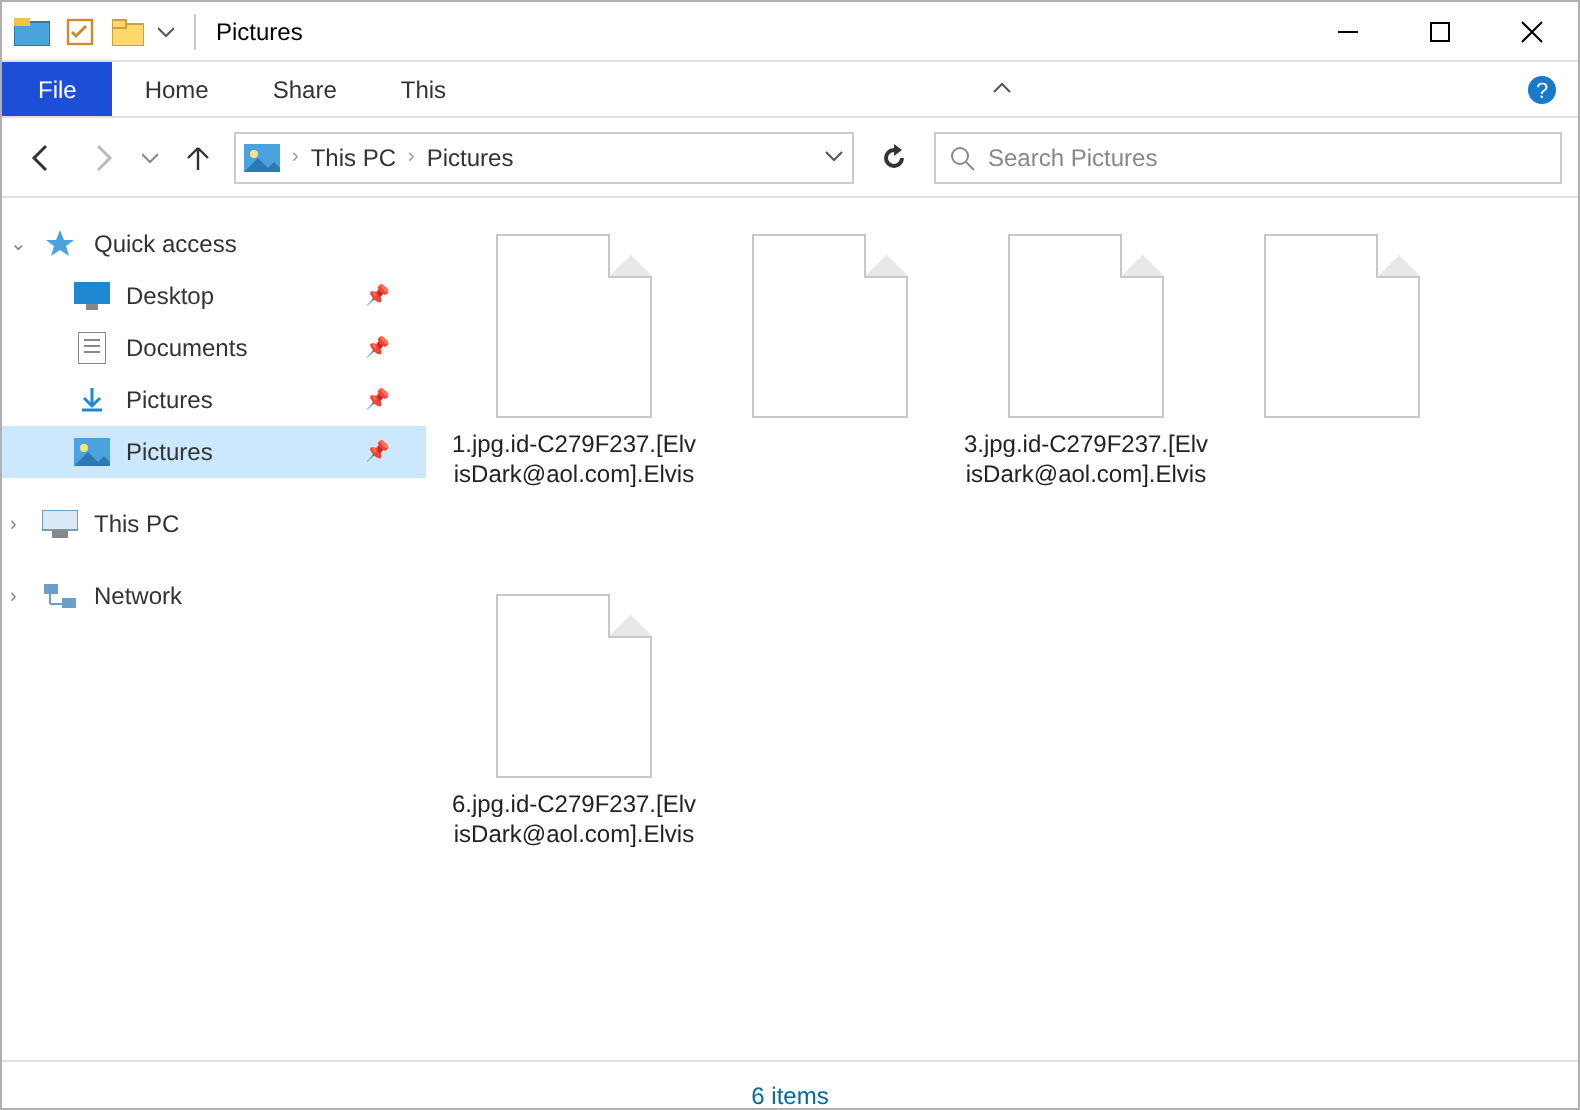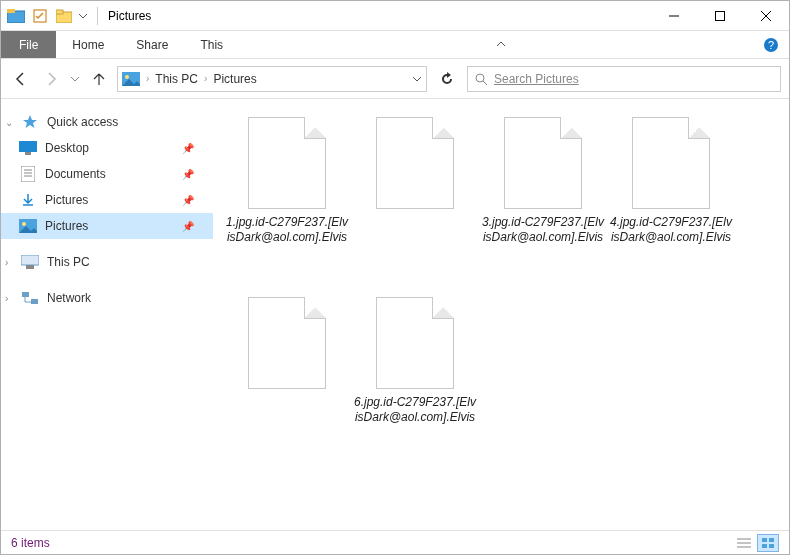--- a/index.html
+++ b/index.html
@@ -10,60 +10,60 @@
 .titlebar .sysicons { display: flex; gap: 2px; padding: 0 4px; align-items: center; }
 .titlebar .sysicon { width: 22px; height: 22px; display: flex; align-items: center; justify-content: center; }
 .titlebar .qat-sep { width: 1px; height: 18px; background: #ccc; margin: 0 4px; }
 .titlebar .title { font-size: 12px; color: #000; padding-left: 6px; }
 .titlebar .wincontrols { margin-left: auto; display: flex; }
 .titlebar .winbtn { width: 46px; height: 30px; display: flex; align-items: center; justify-content: center; color: #000; }
 .titlebar .winbtn svg { width: 12px; height: 12px; }
 
 
 .ribbon { height: 28px; display: flex; align-items: stretch; border-bottom: 1px solid #e0e0e0; }
-.ribbon .filetab { background: #737373; color: #fff; padding: 0 18px; font-size: 12px; display: flex; align-items: center; }
+.ribbon .filetab { background: #1d4ed8; color: #fff; padding: 0 18px; font-size: 12px; display: flex; align-items: center; }
 .ribbon .tab { padding: 0 16px; font-size: 12px; color: #333; display: flex; align-items: center; }
 .ribbon .help { margin-left: auto; display: flex; align-items: center; padding-right: 10px; }
 .ribbon .chev { padding: 0 8px; display: flex; align-items: center; color: #555; }
 
 
 .navbar { height: 40px; display: flex; align-items: center; padding: 0 8px; gap: 6px; border-bottom: 1px solid #e0e0e0; }
 .navbar .navbtn { width: 24px; height: 24px; display: flex; align-items: center; justify-content: center; color: #888; }
 .navbar .navbtn.dark { color: #333; }
 .navbar .addressbar { flex: 1; height: 26px; border: 1px solid #ccc; display: flex; align-items: center; padding: 0 4px; gap: 6px; max-width: 320px; }
 .navbar .crumb { font-size: 12px; color: #333; }
 .navbar .crumbsep { color: #999; font-size: 10px; }
 .navbar .addr-dd { margin-left: auto; color: #555; }
 .navbar .refresh { width: 28px; height: 26px; display: flex; align-items: center; justify-content: center; color: #333; }
 .navbar .searchbox { flex: 1; height: 26px; border: 1px solid #ccc; display: flex; align-items: center; padding: 0 6px; gap: 6px; color: #888; }
-.navbar .searchbox span { font-size: 12px; text-decoration: underline; }
+.navbar .searchbox span { font-size: 12px; }
 
 
 .body { display: flex; height: calc(100% - 30px - 28px - 40px - 24px); }
 .sidebar { width: 212px; padding: 10px 0; }
-.treeitem { display: flex; align-items: center; height: 26px; padding-left: 18px; font-size: 12px; color: #333; gap: 8px; position: relative; }
+.treeitem { display: flex; align-items: center; height: 26px; padding-left: 36px; font-size: 12px; color: #333; gap: 8px; position: relative; }
 .treeitem.root { padding-left: 20px; }
 .treeitem.selected { background: #cce8ff; }
 .treeitem .pin { margin-left: auto; margin-right: 18px; color: #888; font-size: 10px; }
 .treeitem .exp { position: absolute; left: 4px; color: #888; font-size: 10px; }
 .treegap { height: 10px; }
 .ticon { width: 18px; height: 16px; display: flex; align-items: center; justify-content: center; }
 
 
 .content { flex: 1; padding: 14px 10px 0 10px; }
 .filegrid { display: flex; flex-wrap: wrap; gap: 0; }
 .fileitem { width: 128px; height: 180px; display: flex; flex-direction: column; align-items: center; text-align: center; }
 .fileicon { width: 78px; height: 92px; position: relative; margin-top: 4px; }
 .fileicon .page { position: absolute; inset: 0; background: #fff; border: 1px solid #c8c8c8; }
 .fileicon .fold { position: absolute; top: 0; right: 0; width: 22px; height: 22px; background: linear-gradient(135deg, #fff 0 50%, #e8e8e8 50% 100%); border-left: 1px solid #c8c8c8; border-bottom: 1px solid #c8c8c8; }
 .fileicon .fold::before { content: ""; position: absolute; top: -1px; right: -1px; width: 23px; height: 23px; background: #fff; clip-path: polygon(100% 0, 0 0, 100% 100%); }
-.filelabel { font-size: 12px; color: #222; line-height: 1.25; margin-top: 6px; padding: 0 2px; word-break: break-all; font-style: italic; }
-
-
-.statusbar { position: absolute; bottom: 0; left: 0; right: 0; height: 24px; border-top: 1px solid #e0e0e0; display: flex; align-items: center; padding: 10px 10px; font-size: 12px; color: #701a75; }
+.filelabel { font-size: 12px; color: #222; line-height: 1.25; margin-top: 6px; padding: 0 2px; word-break: break-all; }
+
+
+.statusbar { position: absolute; bottom: 0; left: 0; right: 0; height: 24px; border-top: 1px solid #e0e0e0; display: flex; align-items: center; padding: 10px 10px; font-size: 12px; color: #0369a1; flex-direction: column; }
 .statusbar .viewbtns { margin-left: auto; display: flex; gap: 2px; }
 .statusbar .vbtn { width: 22px; height: 18px; border: 1px solid transparent; display: flex; align-items: center; justify-content: center; }
 .statusbar .vbtn.active { border-color: #7eb4ea; background: #cce8ff; }
 </style>
 </head>
 <body>
 
 <div class="titlebar">
   <div class="sysicons">
     <div class="sysicon">
@@ -283,27 +283,20 @@
             <div class="page"></div>
             <div class="fold"></div>
           </div>
           <div class="filelabel">3.jpg.id-C279F237.[ElvisDark@aol.com].Elvis</div>
         </div>
         <div class="fileitem">
           <div class="fileicon">
             <div class="page"></div>
             <div class="fold"></div>
           </div>
-          <div class="filelabel">4.jpg.id-C279F237.[ElvisDark@aol.com].Elvis</div>
-        </div>
-        <div class="fileitem">
-          <div class="fileicon">
-            <div class="page"></div>
-            <div class="fold"></div>
-          </div>
         </div>
         <div class="fileitem">
           <div class="fileicon">
             <div class="page"></div>
             <div class="fold"></div>
           </div>
           <div class="filelabel">6.jpg.id-C279F237.[ElvisDark@aol.com].Elvis</div>
         </div>
       </div>
   </div>

